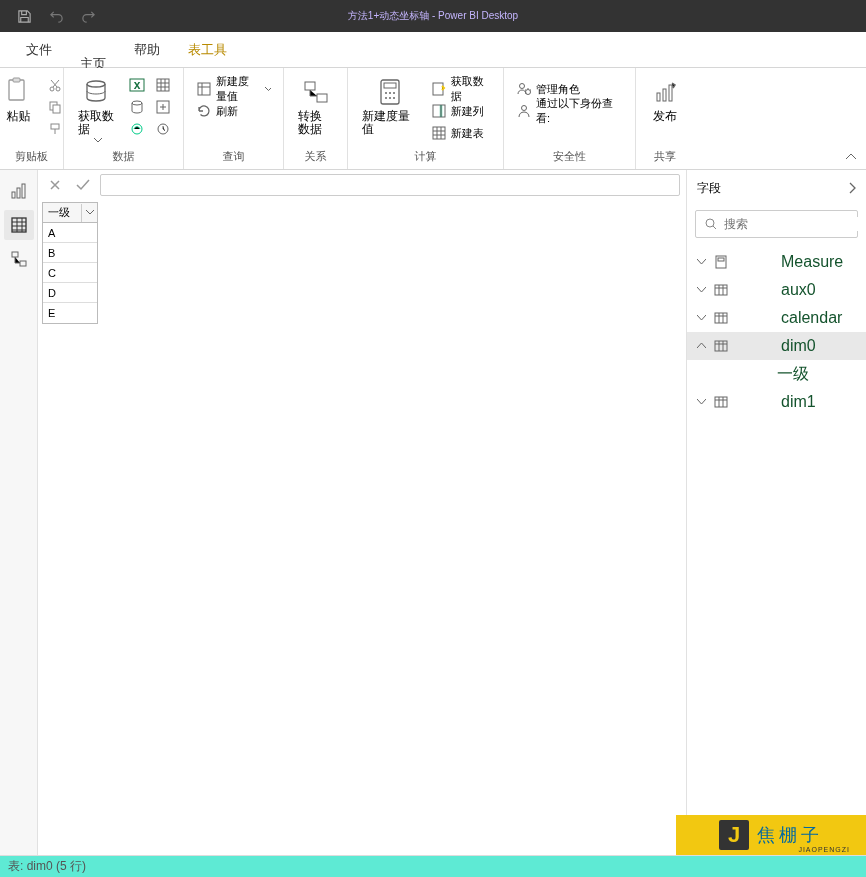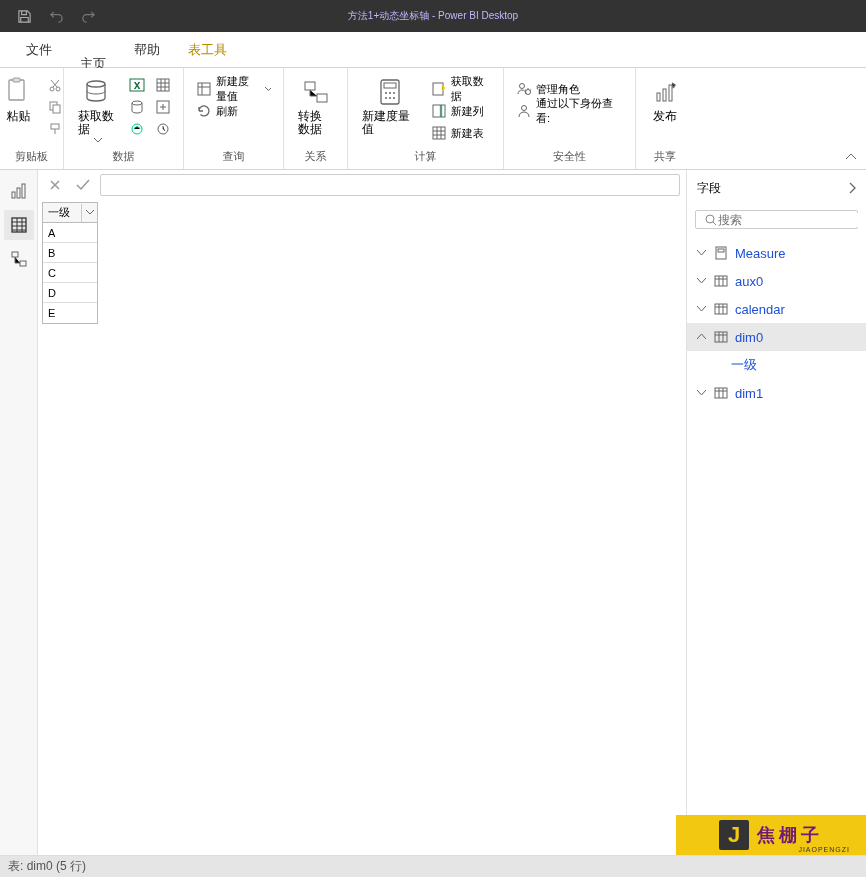--- a/index.html
+++ b/index.html
@@ -51,37 +51,37 @@
 .grid{position:absolute;left:42px;top:202px;width:56px;border:1px solid #bbb;background:#fff;}
 .grid-head{display:flex;align-items:center;background:#f6f6f6;border-bottom:1px solid #bbb;height:20px;}
 .grid-head .col{flex:1;padding:0 5px;font-size:11px;}
 .grid-head .dd{width:16px;height:18px;border-left:1px solid #ccc;display:flex;align-items:center;justify-content:center;}
 .grid-row{height:20px;border-bottom:1px solid #ddd;padding:0 5px;font-size:11px;display:flex;align-items:center;}
 .grid-row:last-child{border-bottom:none;}
 
 
 .fields{position:absolute;right:0;top:170px;width:180px;bottom:22px;background:#fff;border-left:1px solid #e1e1e1;display:flex;flex-direction:column;}
 .fields-head{height:36px;display:flex;align-items:center;justify-content:space-between;padding:0 10px;font-size:13px;}
-.fields-search{margin:4px 8px;height:19px;border:1px solid #ccc;border-radius:2px;display:flex;align-items:center;padding:0 8px;}
+.fields-search{margin:4px 8px;height:28px;border:1px solid #ccc;border-radius:2px;display:flex;align-items:center;padding:0 8px;gap:6px;}
 .fields-search input{border:none;outline:none;flex:1;font-size:12px;}
 .fields-list{flex:1;overflow:auto;padding-top:6px;}
 .fitem{height:28px;display:flex;align-items:center;gap:6px;padding:0 8px;}
 .fitem.sel{background:#e8e8e8;}
 .fitem .chev{width:12px;height:12px;display:flex;align-items:center;justify-content:center;color:#666;}
 .fitem .tico{width:16px;height:16px;display:flex;align-items:center;justify-content:center;}
-.fitem .name{font-size:13px;color:#1d4ed8;}
+.fitem .name{font-size:16px;color:#14532d;margin-left:46px;}
 .fitem.child{padding-left:44px;}
 
 
-.status{position:absolute;left:0;right:0;bottom:0;height:22px;background:#e5e5e5;border-top:1px solid #ddd;display:flex;align-items:center;padding:0 8px;font-size:11px;color:#555;}
+.status{position:absolute;left:0;right:0;bottom:0;height:22px;background:#5eead4;border-top:1px solid #ddd;display:flex;align-items:center;padding:0 8px;font-size:11px;color:#555;}
 
 
 .wm{position:absolute;right:0;bottom:22px;width:190px;height:40px;background:#f2c811;display:flex;align-items:center;justify-content:center;gap:8px;}
 .wm .j{width:30px;height:30px;background:#333;color:#f2c811;font-weight:bold;font-size:22px;display:flex;align-items:center;justify-content:center;border-radius:2px;}
-.wm .txt{font-size:18px;color:#701a75;letter-spacing:4px;font-weight:700;}
+.wm .txt{font-size:18px;color:#0369a1;letter-spacing:4px;font-weight:400;}
 .wm .sub{position:absolute;bottom:2px;right:16px;font-size:7px;letter-spacing:1px;color:#333;}
 
 svg{display:block;}
 </style>
 </head>
 <body>
 
 <div class="titlebar">
   <div class="tb-left">
     <div class="tb-icon">

